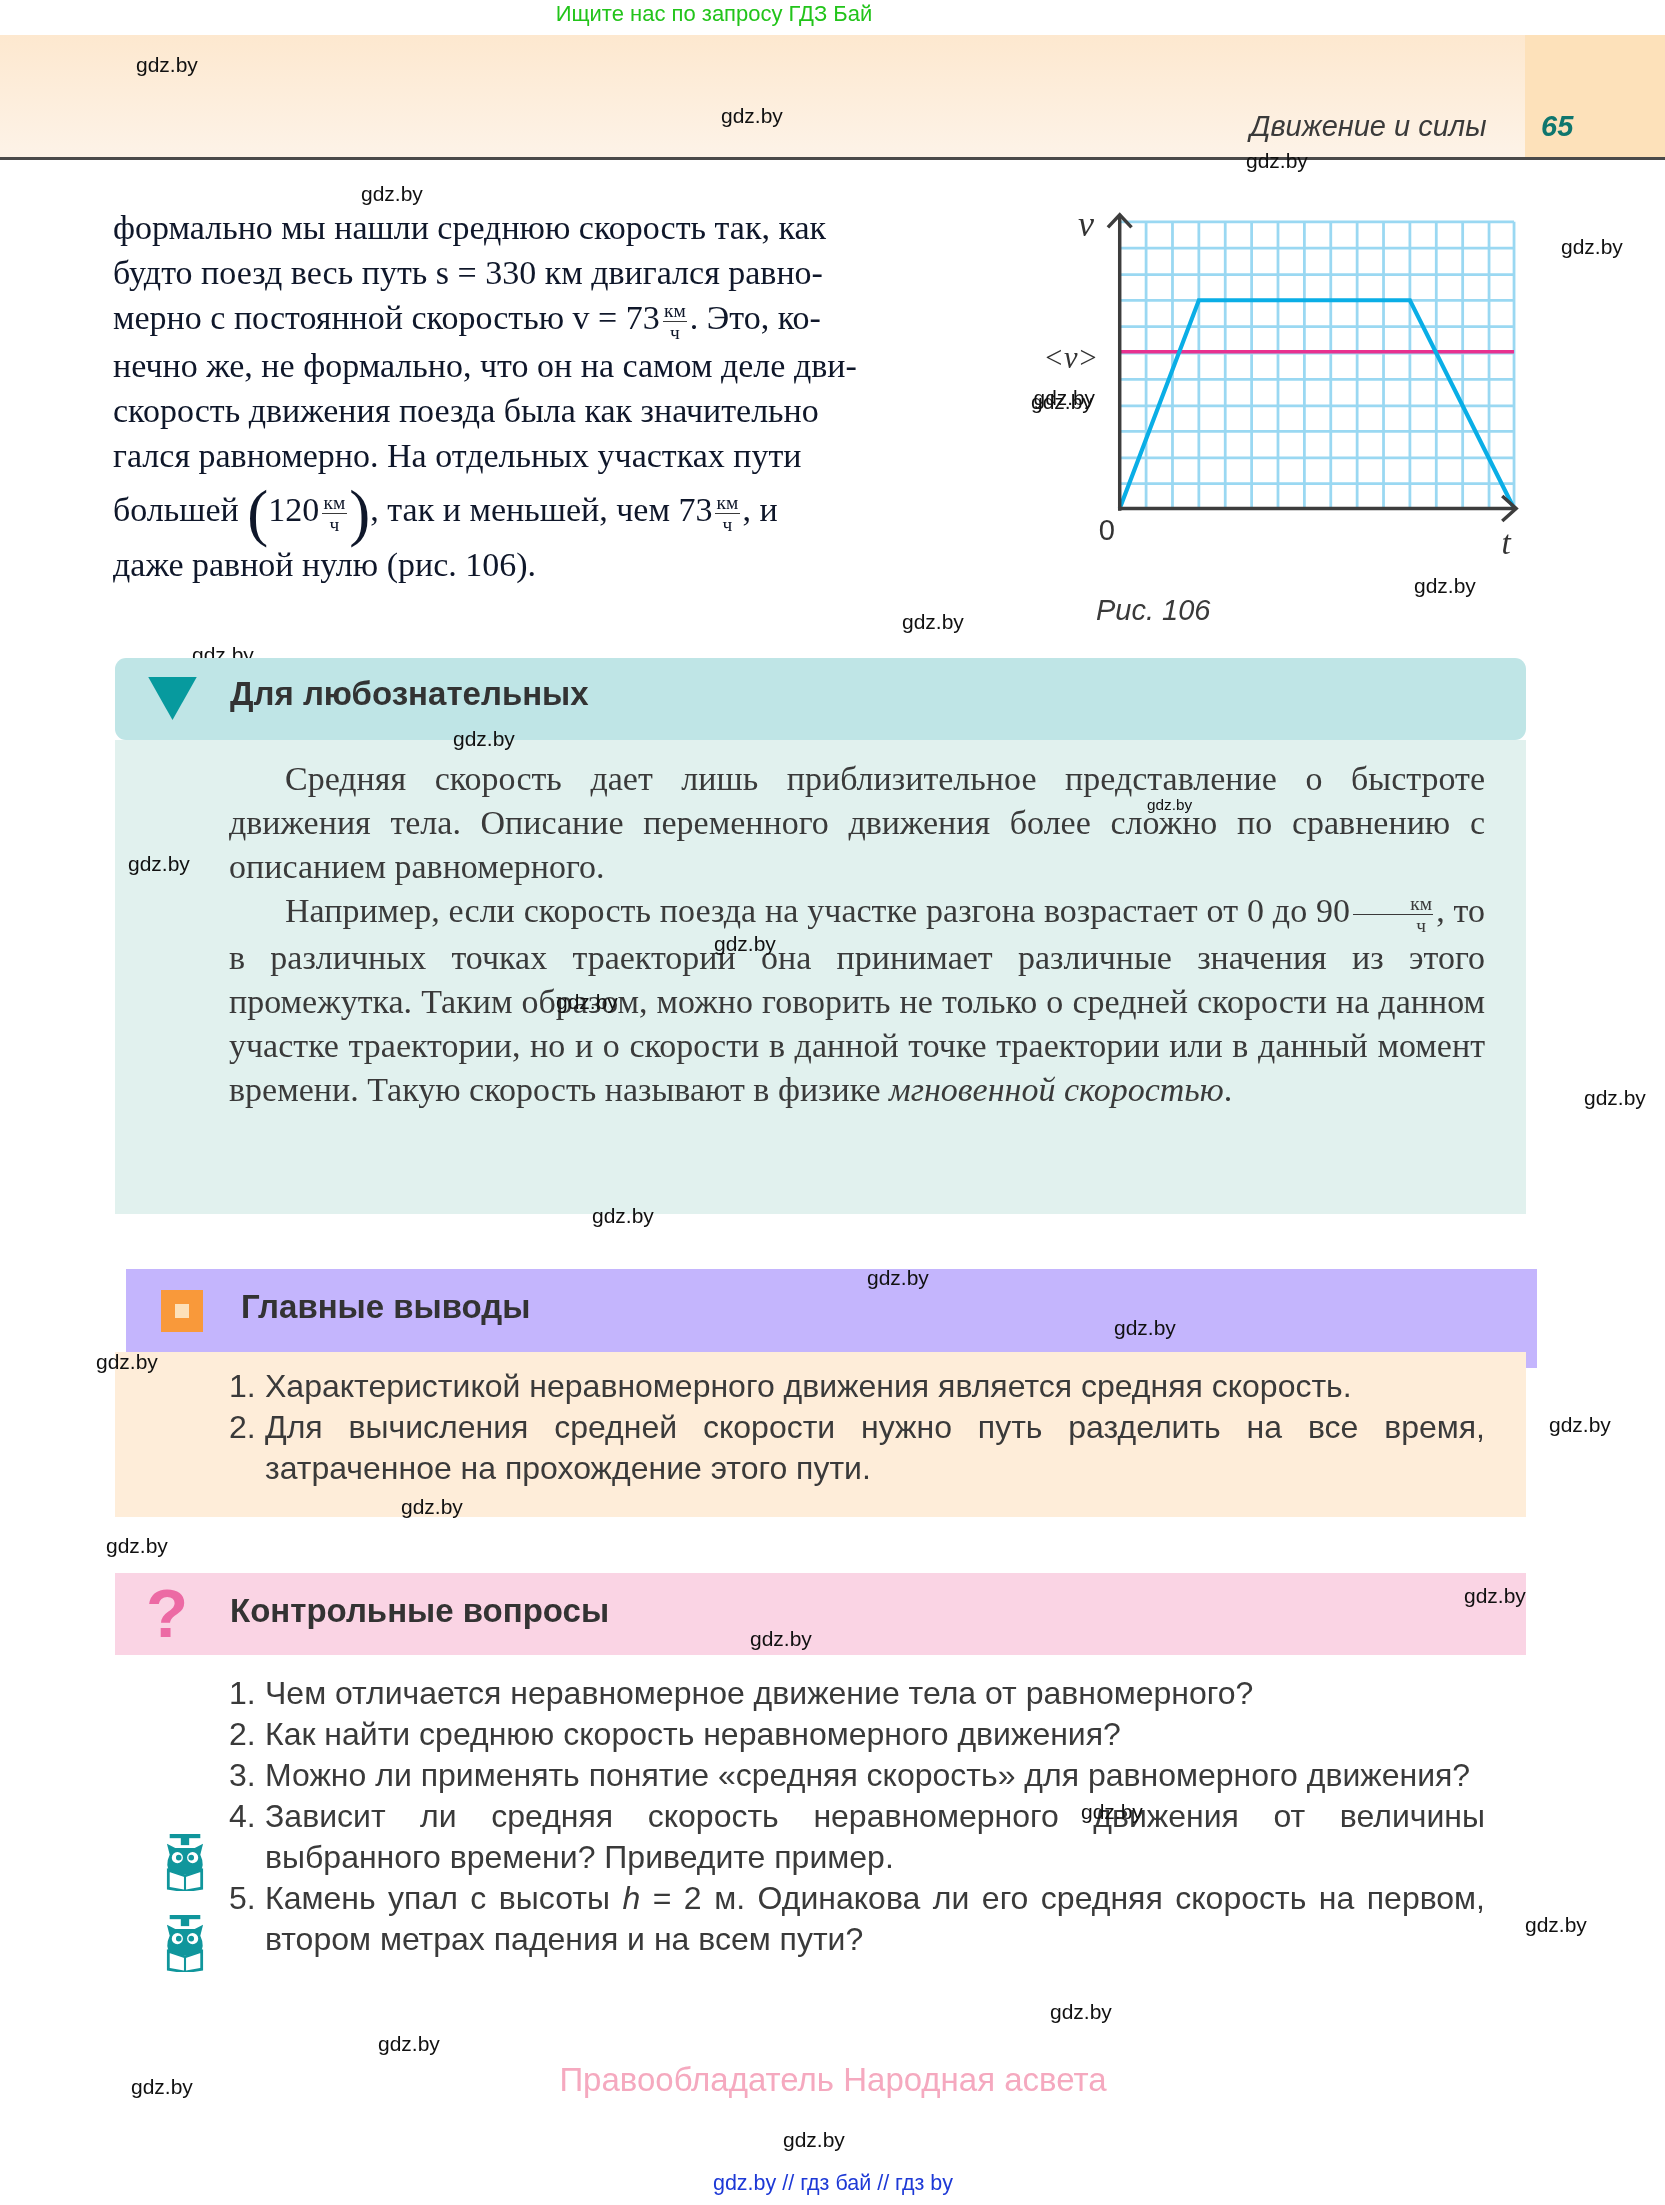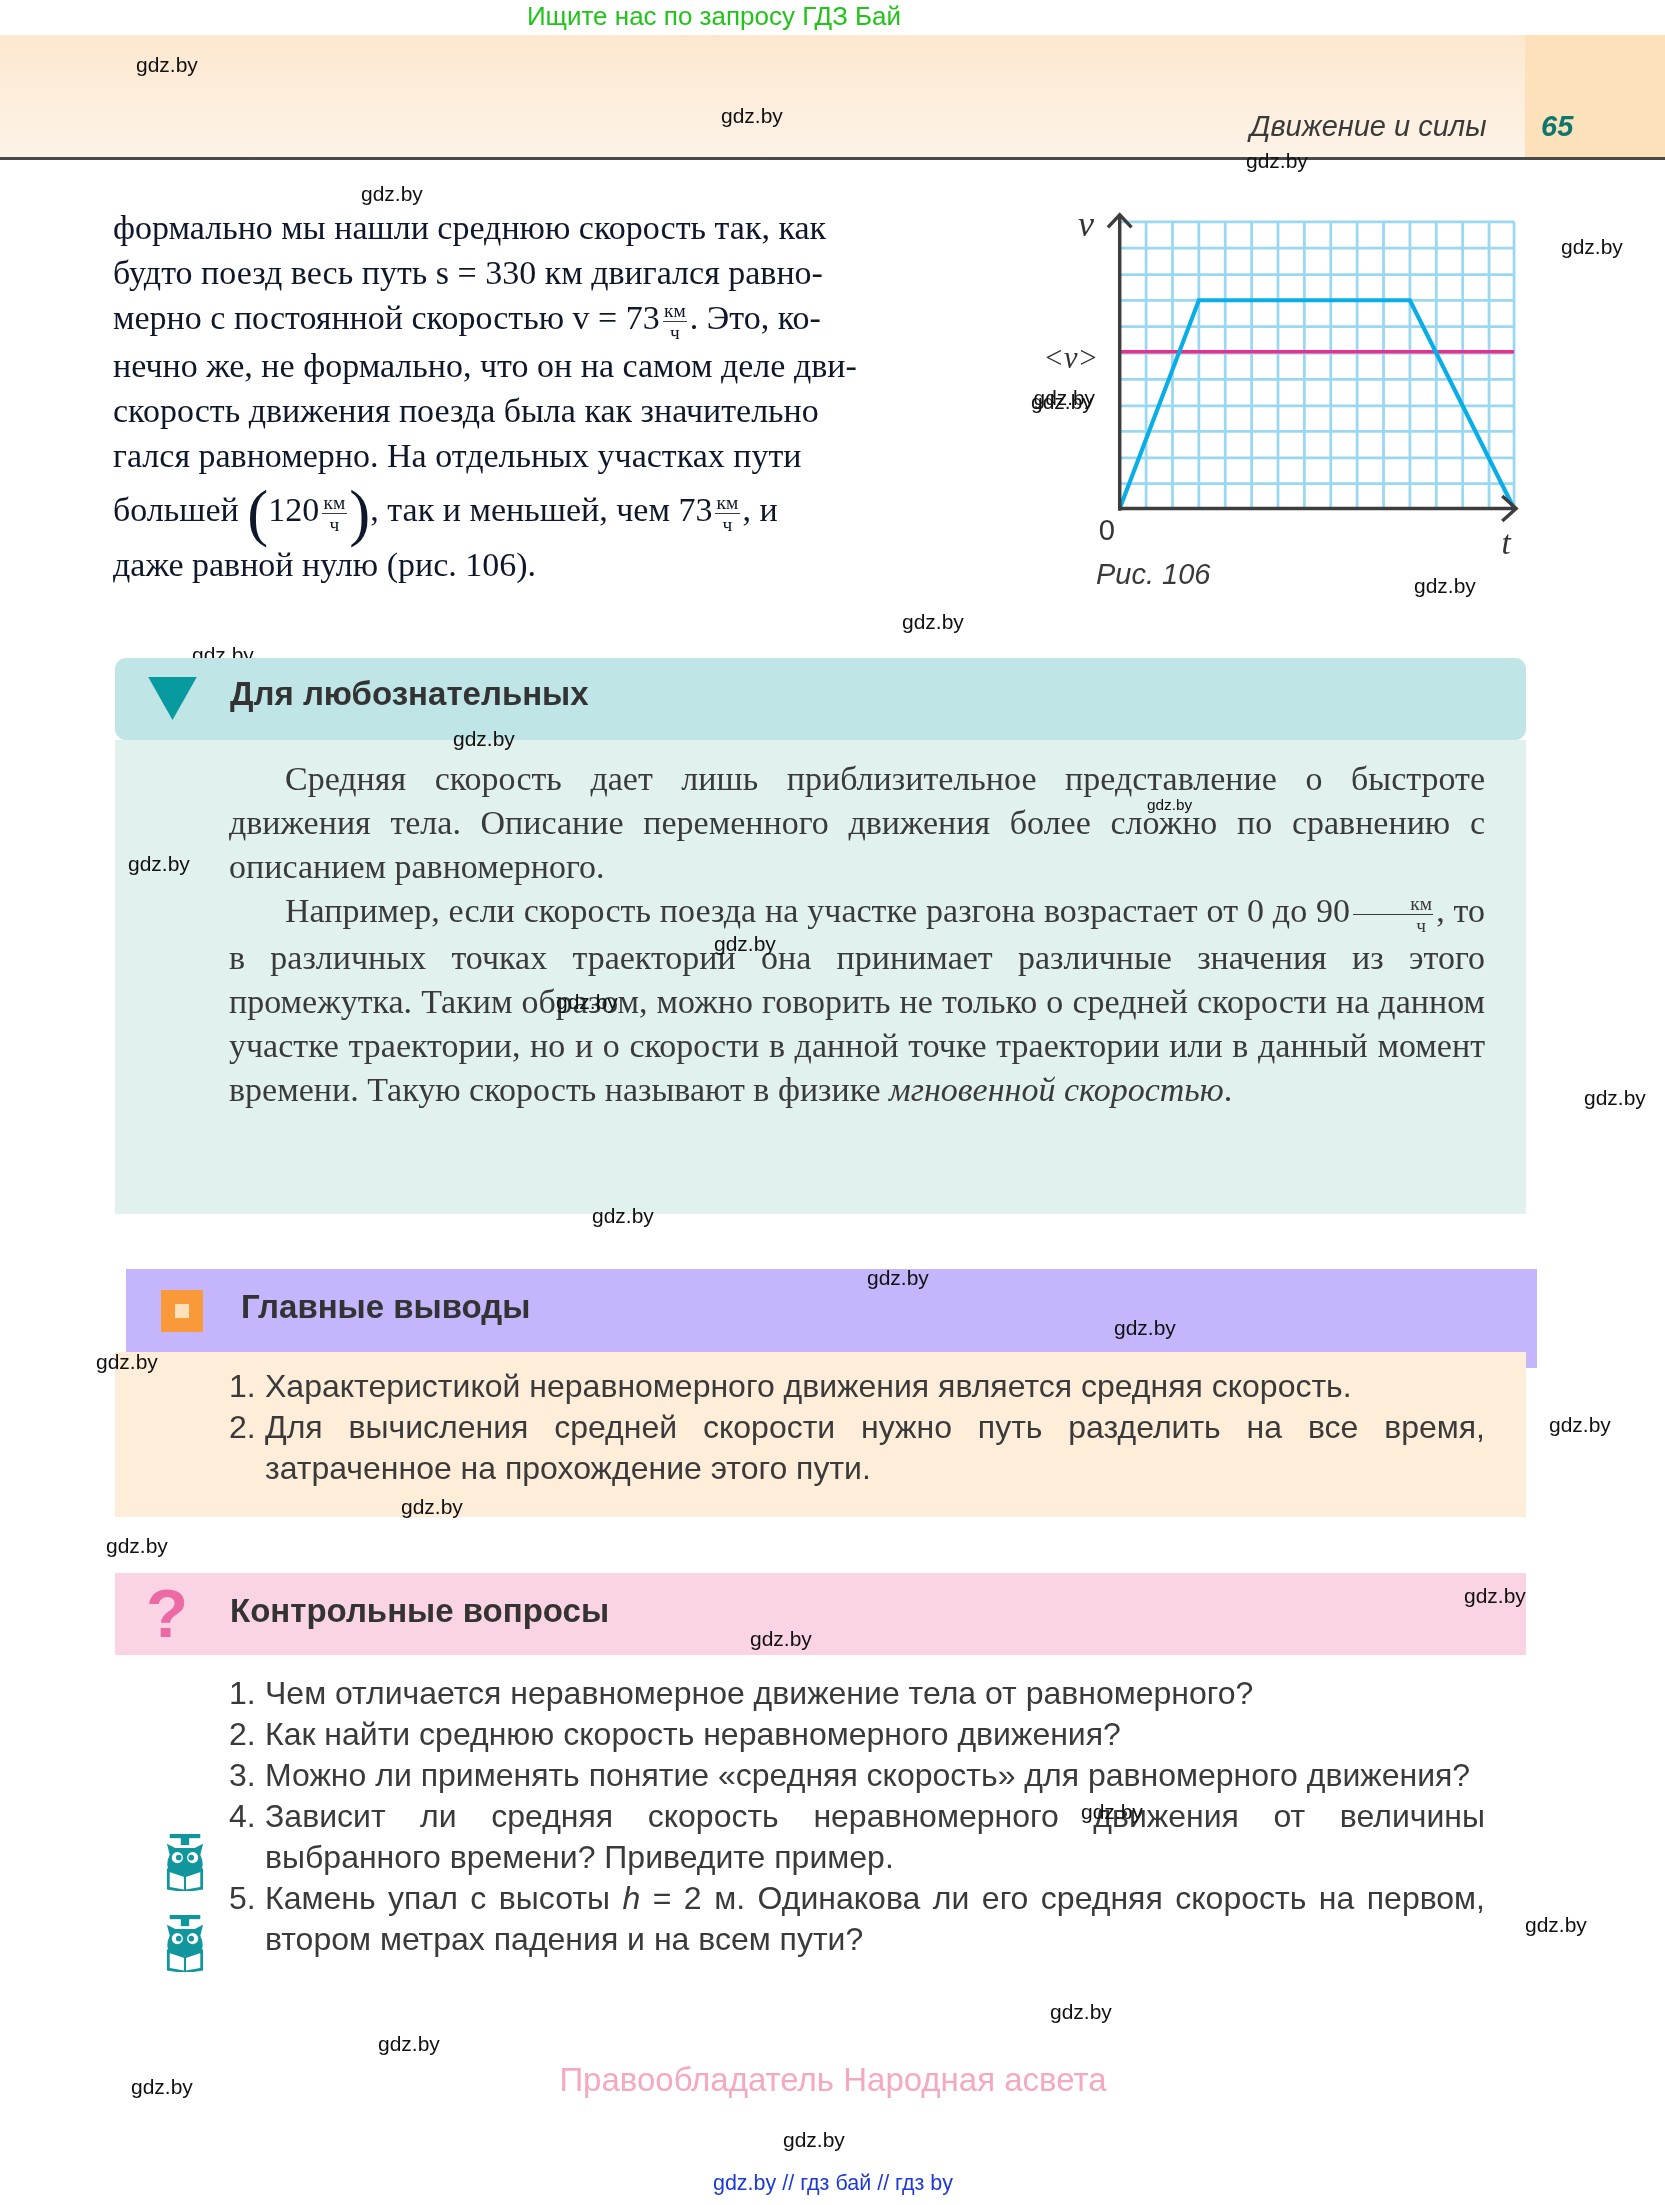--- a/index.html
+++ b/index.html
@@ -1,34 +1,34 @@
 <!DOCTYPE html>
 <html style="font-size:11px"><head>
 <meta charset="utf-8">
 <style>
   html, body { margin:0; padding:0; }
   body { width:1666px; height:2205px; position:relative; background:#ffffff; overflow:hidden;
          font-family:"Liberation Sans", sans-serif; color:#333; }
   .abs { position:absolute; }
-  .topnote { left:0; width:1428px; top:1.4px; text-align:center; color:#22c41a; font-size:26px; }
+  .topnote { left:0; width:1428px; top:1.4px; text-align:center; color:#22c41a; font-size:22px; }
   .header { left:0; top:35px; width:1666px; height:123px;
             background:linear-gradient(180deg,#fde8cf 0%,#fdf3e8 100%); }
   .header .pagebox { position:absolute; left:1525px; top:0; width:140px; height:123px; background:#fde1ba; }
   .header-line { left:0; top:157px; width:1666px; height:2.8px; background:#4a4a4a; }
   .section-title { left:1250px; top:110px; font-style:italic; font-size:29px; color:#3a3a3a; }
   .page-num { left:1541px; top:110px; font-style:italic; font-weight:bold; font-size:29px; color:#0f766e; }
   .wm { font-family:"Liberation Sans", sans-serif; font-size:21px; color:#111; position:absolute; }
   .serif { font-family:"Liberation Serif", serif; }
   .body-text { left:113px; top:205px; width:896px; font-size:34px; line-height:45px; color:#0f172a;
                text-align:justify; }
   .frac { display:inline-block; vertical-align:middle; text-align:center; font-size:19.4px; line-height:21px; margin:0 2.8px; }
   .frac .num { display:block; border-bottom:1.4px solid #3a3a3a; padding:0 1.4px; }
   .frac .den { display:block; }
   .paren { font-size:63px; line-height:35px; vertical-align:middle; font-weight:200; }
-  .fig-caption { left:1096px; top:558px; font-style:italic; font-size:29px; color:#3a3a3a; }
+  .fig-caption { left:1096px; top:594px; font-style:italic; font-size:29px; color:#3a3a3a; }
 
   .box-cur-head { left:115px; top:658px; width:1411px; height:82px; background:#bfe5e6;border-radius:11px; }
   .box-cur-body { left:115px; top:740px; width:1411px; height:474px; background:#e1f1ee; }
   .box-title { position:absolute; font-weight:bold; font-size:33px; color:#333; }
   .cur-text { left:229px; top:757px; width:1256px; font-size:34px; line-height:44px; color:#3a3a3a; text-align:justify; }
   .cur-text p { margin:0; text-indent:56px; }
 
   .box-main-head { left:115px; top:1269px; width:1411px; height:99px; background:#c4b5fd;margin-left:11px; }
   .box-main-body { left:115px; top:1352px; width:1411px; height:165px; background:#feedd9; }
   .list { font-size:32px; line-height:41px; color:#3a3a3a; }

